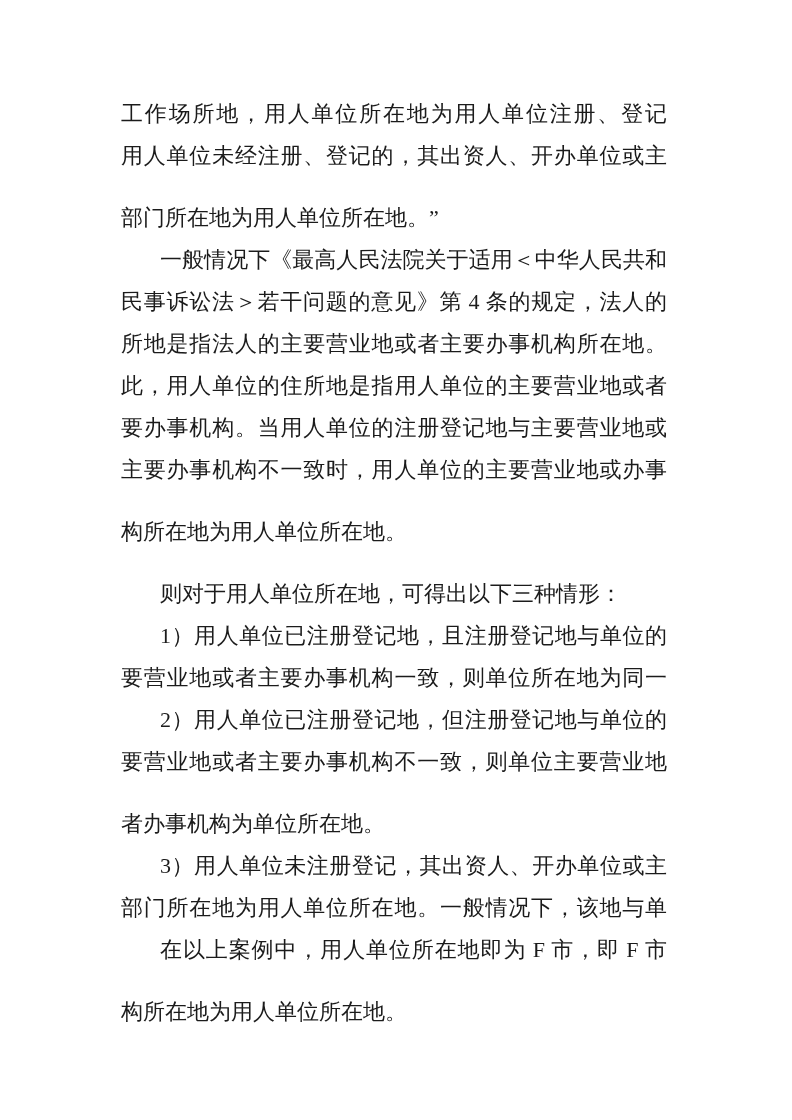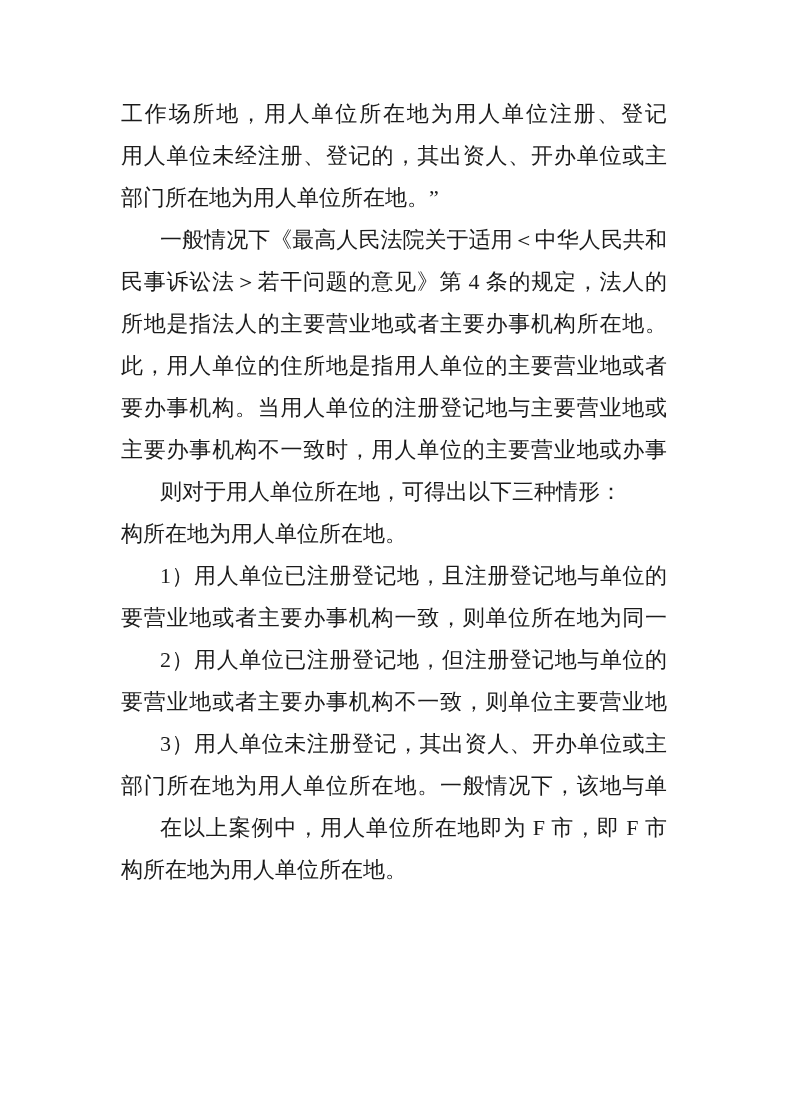--- a/index.html
+++ b/index.html
@@ -35,43 +35,45 @@
     text-align: justify;
     text-justify: inter-ideograph;
     white-space: normal;
   }
   .line.just {
     text-align-last: justify;
   }
   .line.nojust {
     text-align: center;
     text-align-last: left;
+    margin-top: 20px;
   }
   .line.indent {
     padding-left: 39px;
   }
 </style>
 </head>
 <body>
 
 <div class="page" style="background: rgb(255, 255, 255);">
   <div class="text-body" style="color: rgb(27, 27, 27);">
       <div class="line just">工作场所地，用人单位所在地为用人单位注册、登记地。</div>
       <div class="line just">用人单位未经注册、登记的，其出资人、开办单位或主管</div>
       <div class="line nojust">部门所在地为用人单位所在地。”</div>
       <div class="line indent just">一般情况下《最高人民法院关于适用＜中华人民共和国</div>
       <div class="line just">民事诉讼法＞若干问题的意见》第 4 条的规定，法人的住</div>
       <div class="line just">所地是指法人的主要营业地或者主要办事机构所在地。因</div>
       <div class="line just">此，用人单位的住所地是指用人单位的主要营业地或者主</div>
       <div class="line just">要办事机构。当用人单位的注册登记地与主要营业地或者</div>
       <div class="line just">主要办事机构不一致时，用人单位的主要营业地或办事机</div>
+      <div class="line nojust">构所在地为用人单位所在地。</div>
       <div class="line indent nojust">则对于用人单位所在地，可得出以下三种情形：</div>
-      <div class="line nojust">构所在地为用人单位所在地。</div>
       <div class="line indent just">1）用人单位已注册登记地，且注册登记地与单位的主</div>
       <div class="line just">要营业地或者主要办事机构一致，则单位所在地为同一个</div>
       <div class="line indent just">2）用人单位已注册登记地，但注册登记地与单位的主</div>
       <div class="line just">要营业地或者主要办事机构不一致，则单位主要营业地或</div>
+      <div class="line nojust">者办事机构为单位所在地。</div>
       <div class="line indent just">3）用人单位未注册登记，其出资人、开办单位或主管</div>
       <div class="line just">部门所在地为用人单位所在地。一般情况下，该地与单位</div>
       <div class="line indent just">在以上案例中，用人单位所在地即为 F 市，即 F 市劳</div>
       <div class="line nojust">构所在地为用人单位所在地。</div>
     </div>
 </div>
 
 </body></html>

